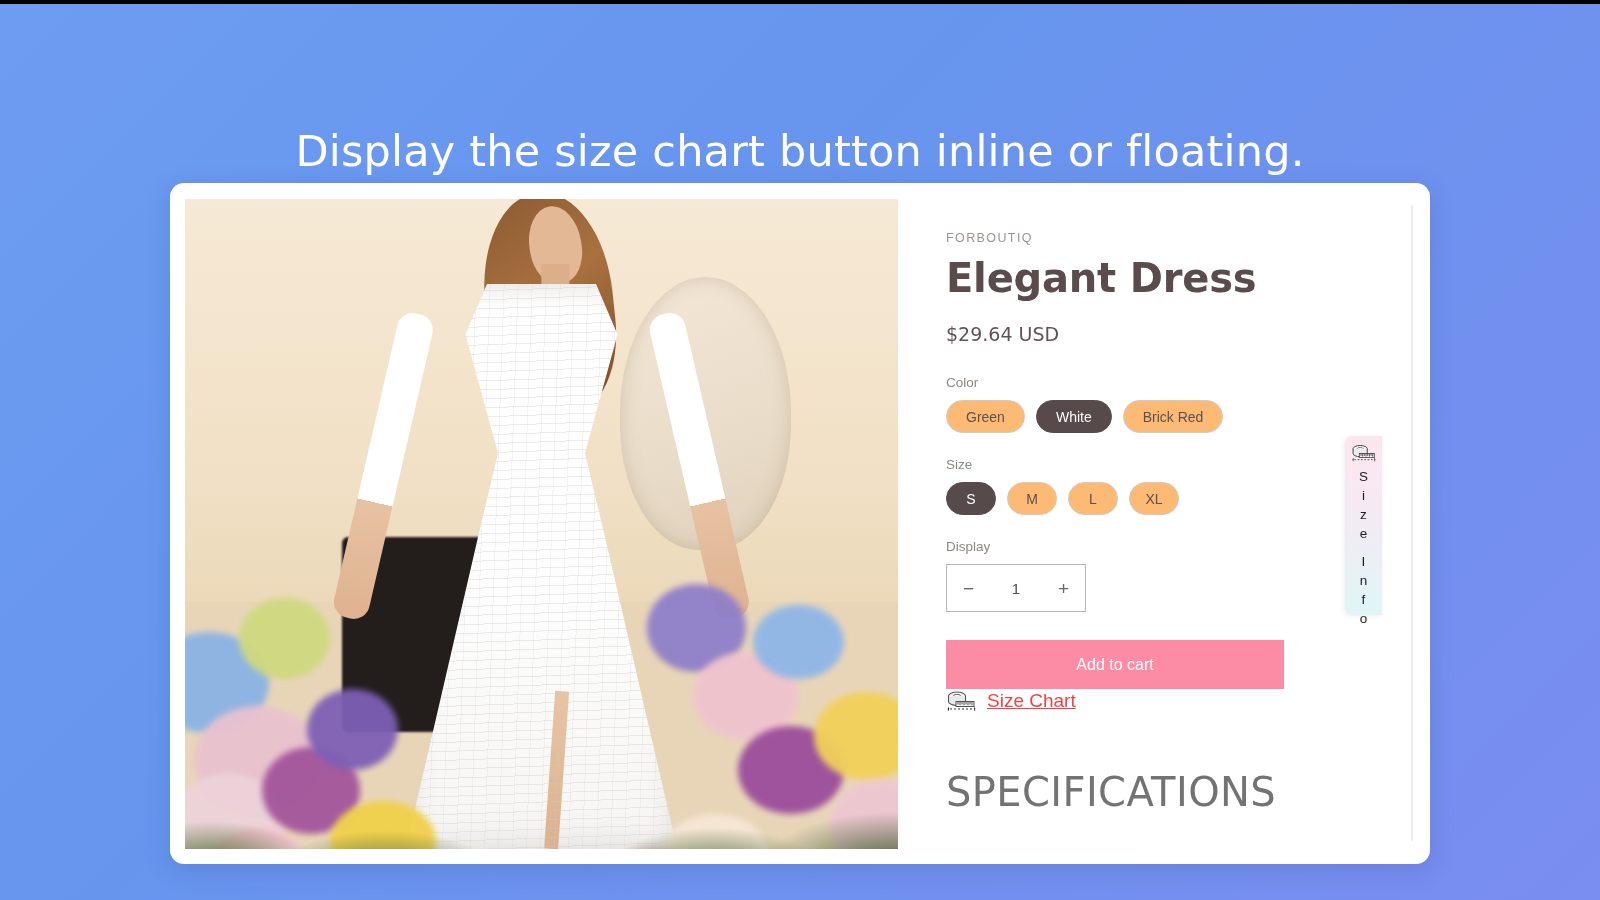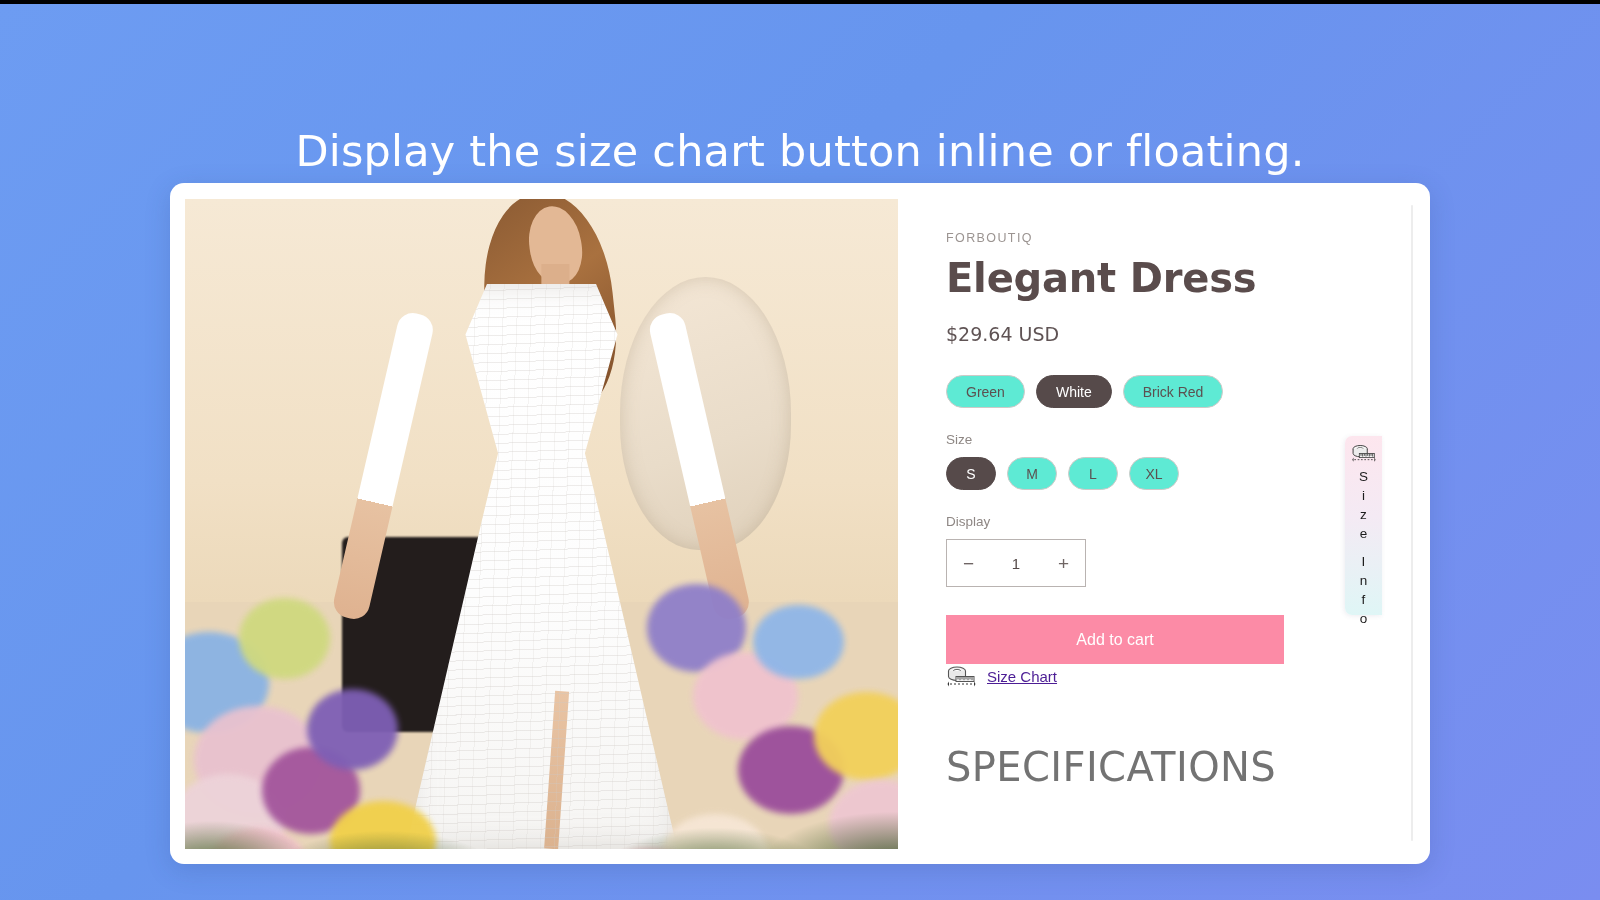--- a/index.html
+++ b/index.html
@@ -234,21 +234,21 @@
     display: flex;
     gap: 11px;
     margin-bottom: 24px;
   }
   .pill {
     min-width: 52px;
     height: 33px;
     padding: 0 19px;
     border-radius: 30px;
     border: 1px solid #cfc9c7;
-    background: #5eead4;
+    background: #fdba74;
     color: #5c5050;
     font-size: 14px;
     display: flex;
     align-items: center;
     justify-content: center;
     box-sizing: border-box;
     cursor: pointer;
   }
   .pill.selected {
     background: #564a4a;
@@ -290,22 +290,22 @@
     justify-content: center;
     cursor: pointer;
   }
   .size-chart-row {
     display: flex;
     align-items: center;
     gap: 11px;
     margin-bottom: 56px;
   }
   .size-chart-link {
-    color: #4c1d95;
-    font-size: 15px;
+    color: #ef4444;
+    font-size: 19px;
     text-decoration: underline;
     cursor: pointer;
   }
   .specs {
     color: #737373;
     font-size: 40px;
     letter-spacing: 0.4px;
     font-family: "DejaVu Sans", sans-serif;
   }
 
@@ -400,20 +400,21 @@
         </div>
       </div>
     </div>
 
     <div class="info">
 
       <div class="vendor">FORBOUTIQ</div>
       <h1 class="title">Elegant Dress</h1>
       <div class="price">$29.64 USD</div>
 
+      <div class="opt-label">Color</div>
       <div class="pill-row">
         <div class="pill">Green</div>
         <div class="pill selected">White</div>
         <div class="pill">Brick Red</div>
       </div>
 
       <div class="opt-label">Size</div>
       <div class="pill-row">
         <div class="pill sz selected">S</div>
         <div class="pill sz">M</div>

